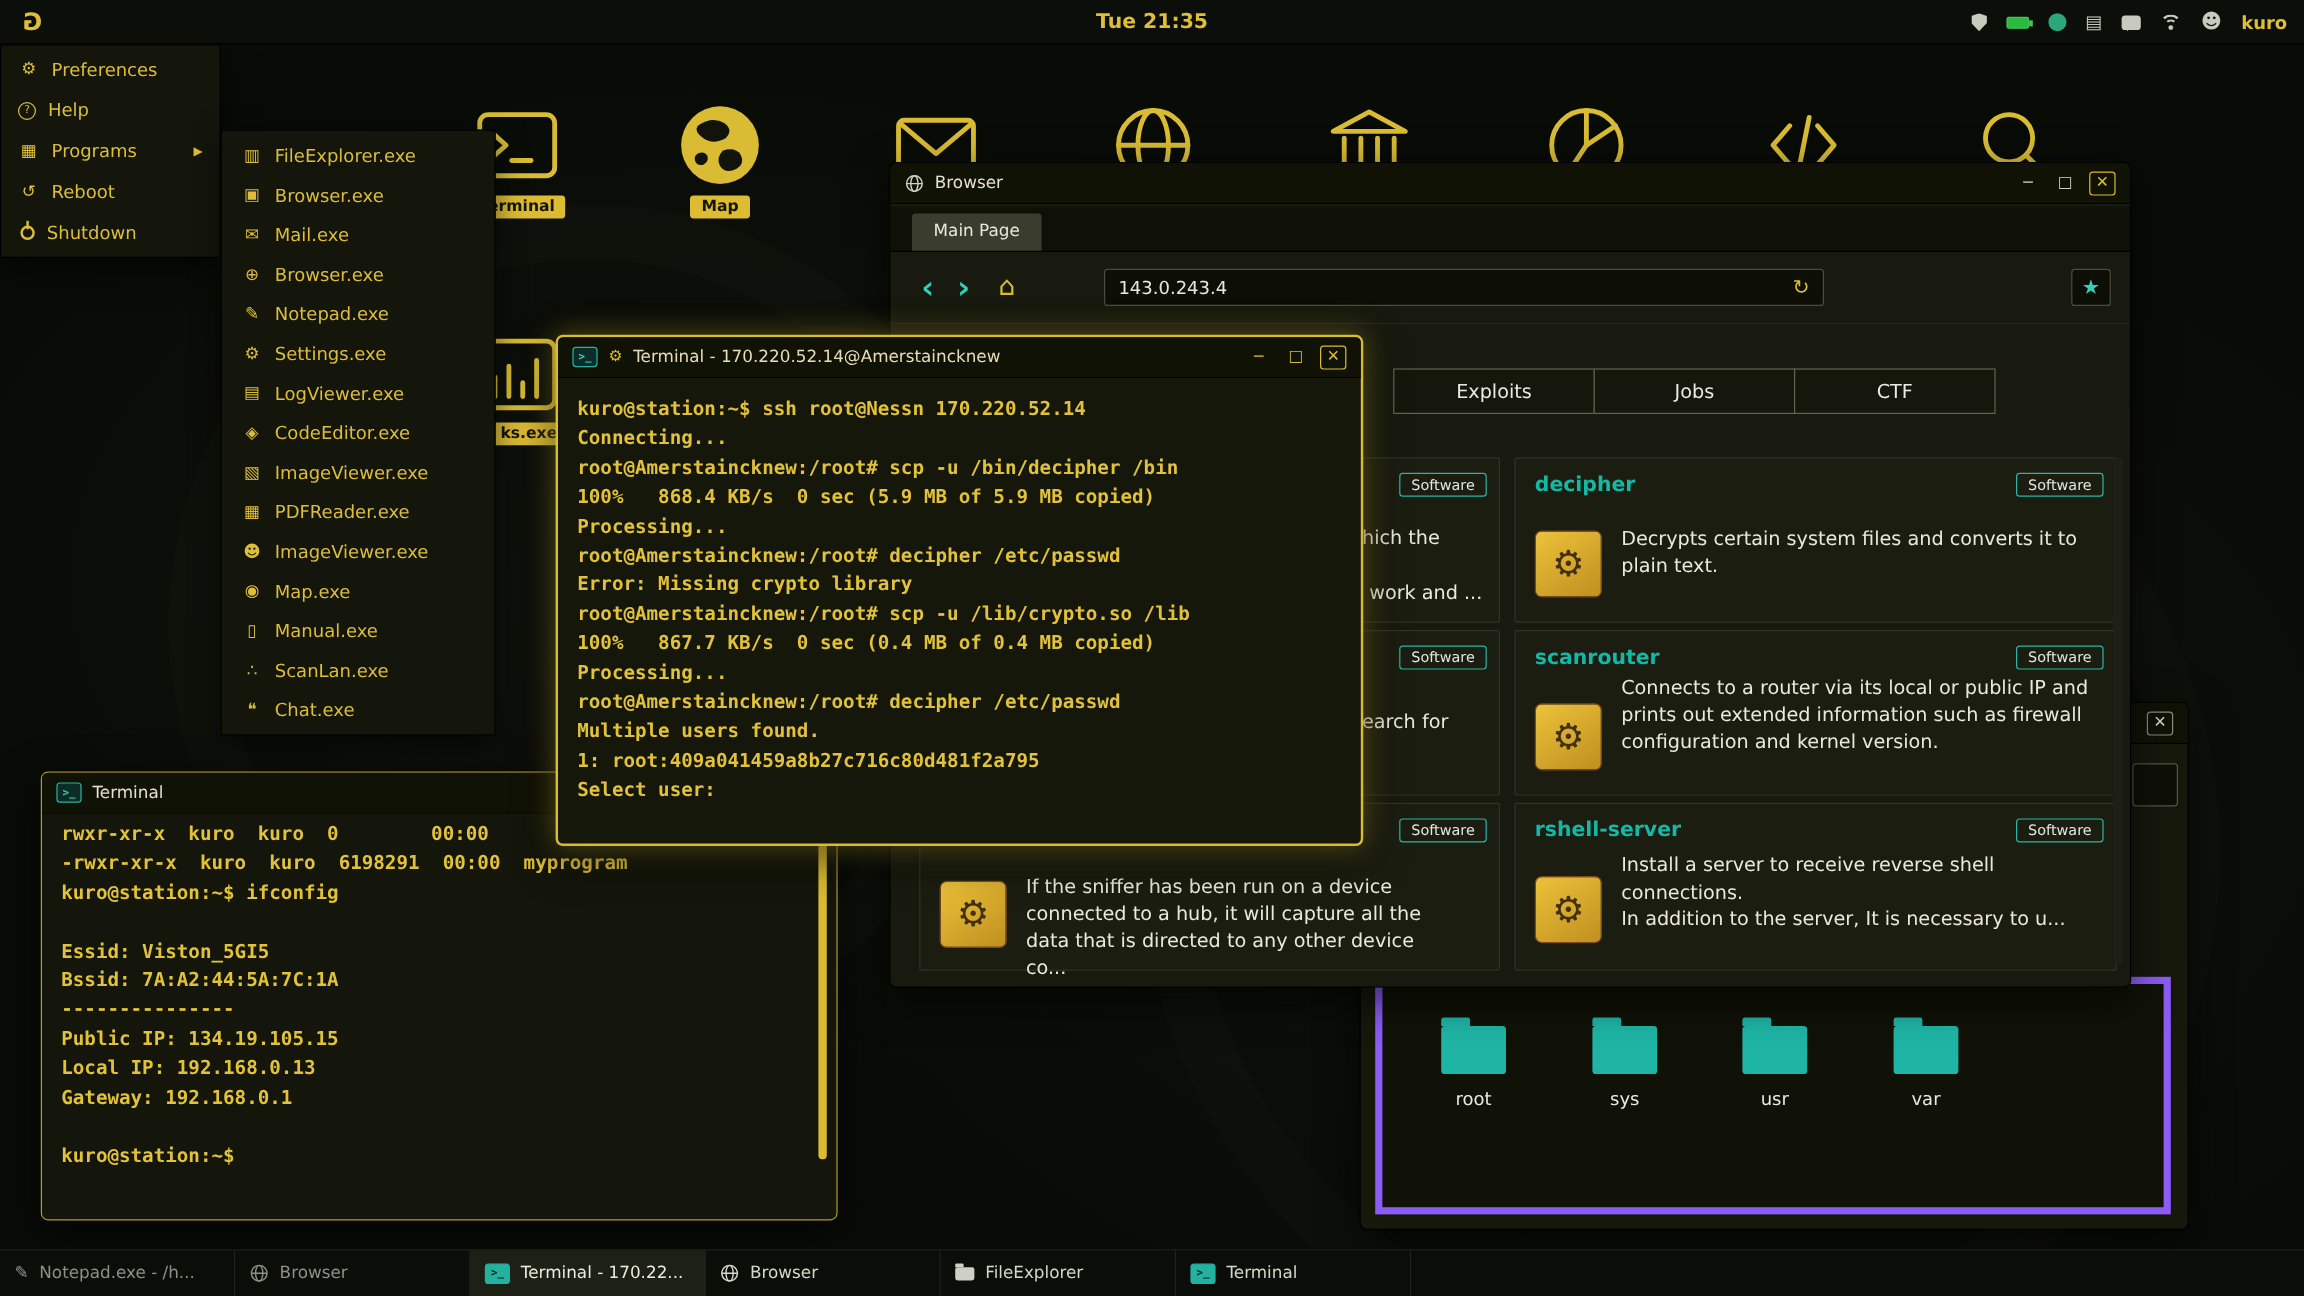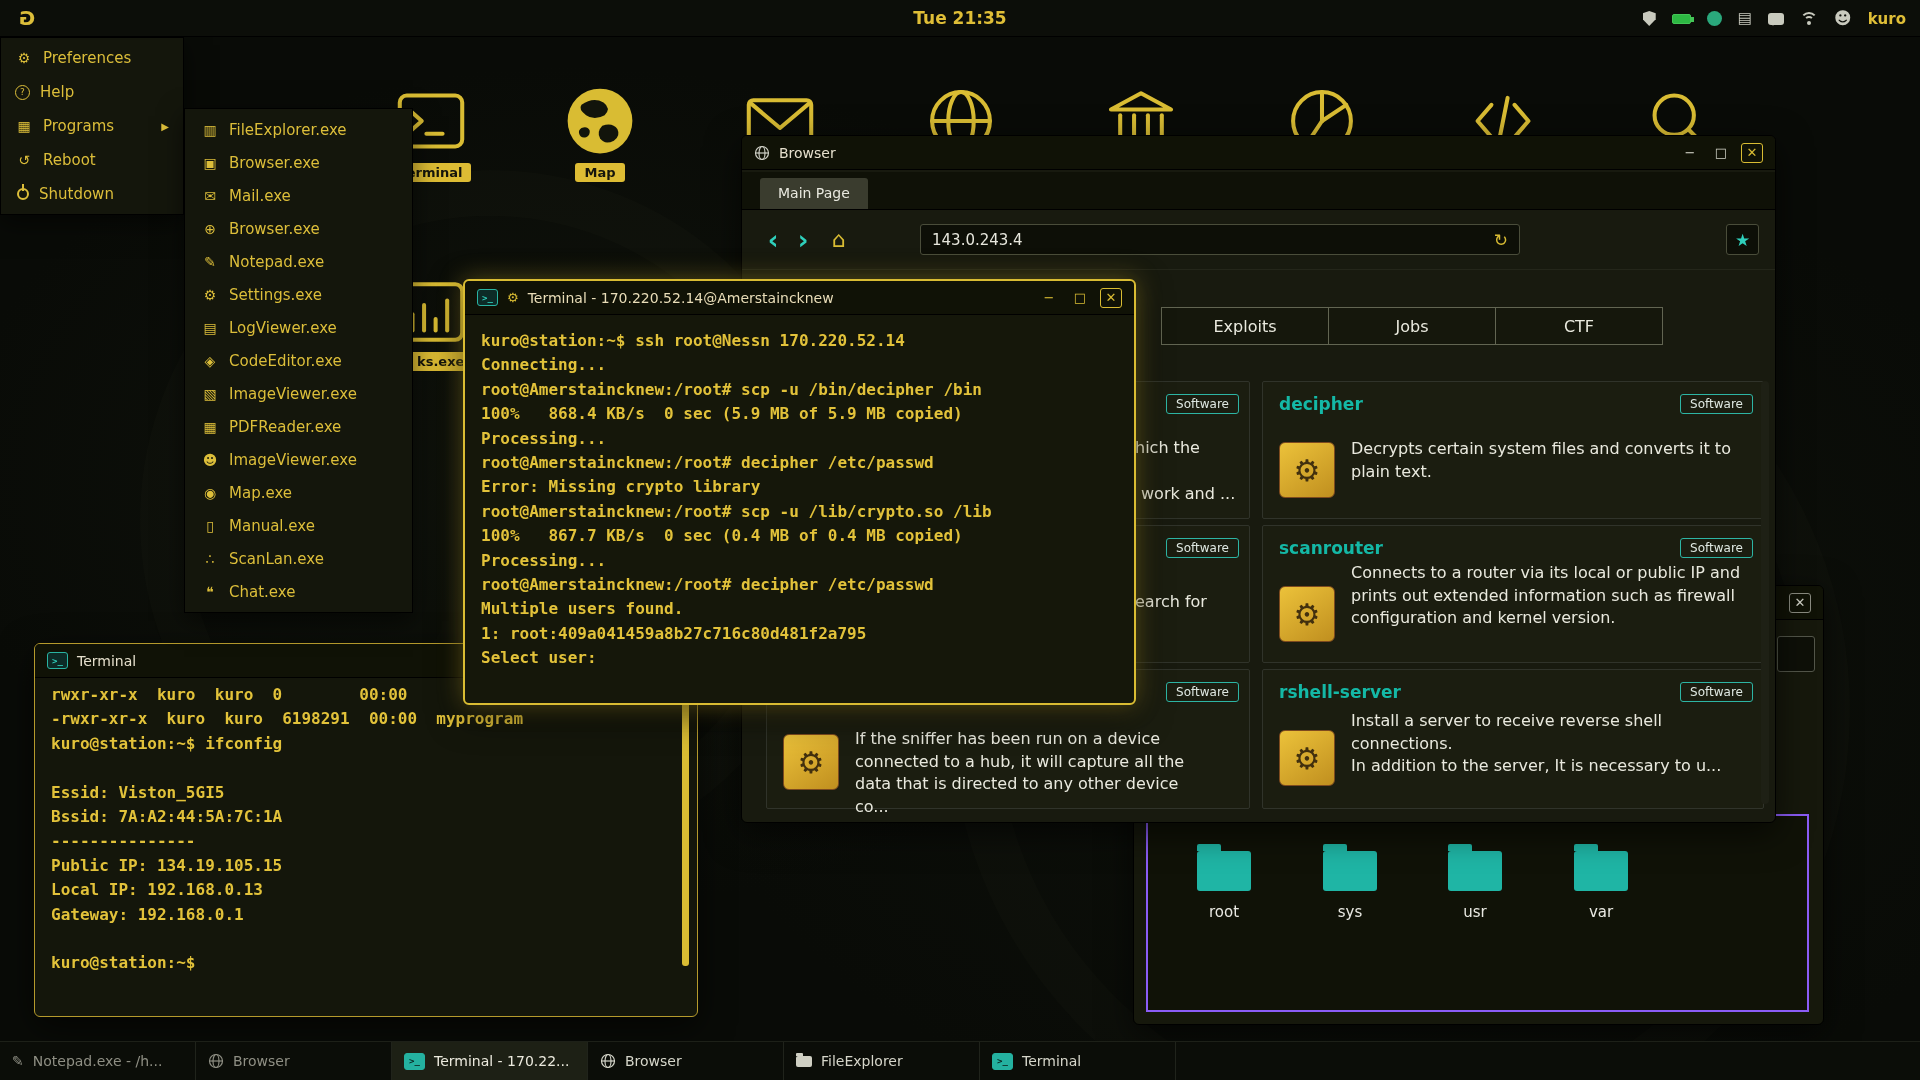--- a/index.html
+++ b/index.html
@@ -112,21 +112,21 @@
     background:linear-gradient(145deg,#ecc23a,#c08f1f); border:1px solid #7d4a1e;
     display:flex; align-items:center; justify-content:center; color:#42300e; font-size:30px; }
   .card-desc { position:absolute; left:88px; right:16px; color:#e9e9de; font-size:16px;
     line-height:1.42; white-space:pre-line; }
   .frag { position:absolute; color:#e9e9de; font-size:16px; white-space:nowrap; }
 
   
   .fe-toolbtn { position:absolute; right:8px; top:50px; width:38px; height:36px;
     background:#0e1008; border:1px solid #53564a; border-radius:3px; }
   .fe-panel { position:absolute; left:12px; top:228px; width:663px; height:198px;
-    background:#101207; border:2px solid #8b5cf6; }
+    background:#101207; border:6px solid #8b5cf6; }
   .fitem { position:absolute; top:28px; width:86px; text-align:center; }
   .folder { width:54px; height:40px; background:#1fb5a5; border-radius:3px; margin:7px auto 0; position:relative; }
   .folder::before { content:""; position:absolute; top:-7px; left:0; width:24px; height:7px;
     background:#1fb5a5; border-radius:2px 2px 0 0; }
   .flabel { margin-top:12px; color:#e9e9e2; font-size:15px; }
 
   
   .taskbar { position:absolute; left:0; bottom:0; width:1920px; height:39px; background:#0b0d08;
     border-top:1px solid #1d2018; display:flex; z-index:60; }
   .titem { width:196px; display:flex; align-items:center; gap:9px; padding:0 12px;

